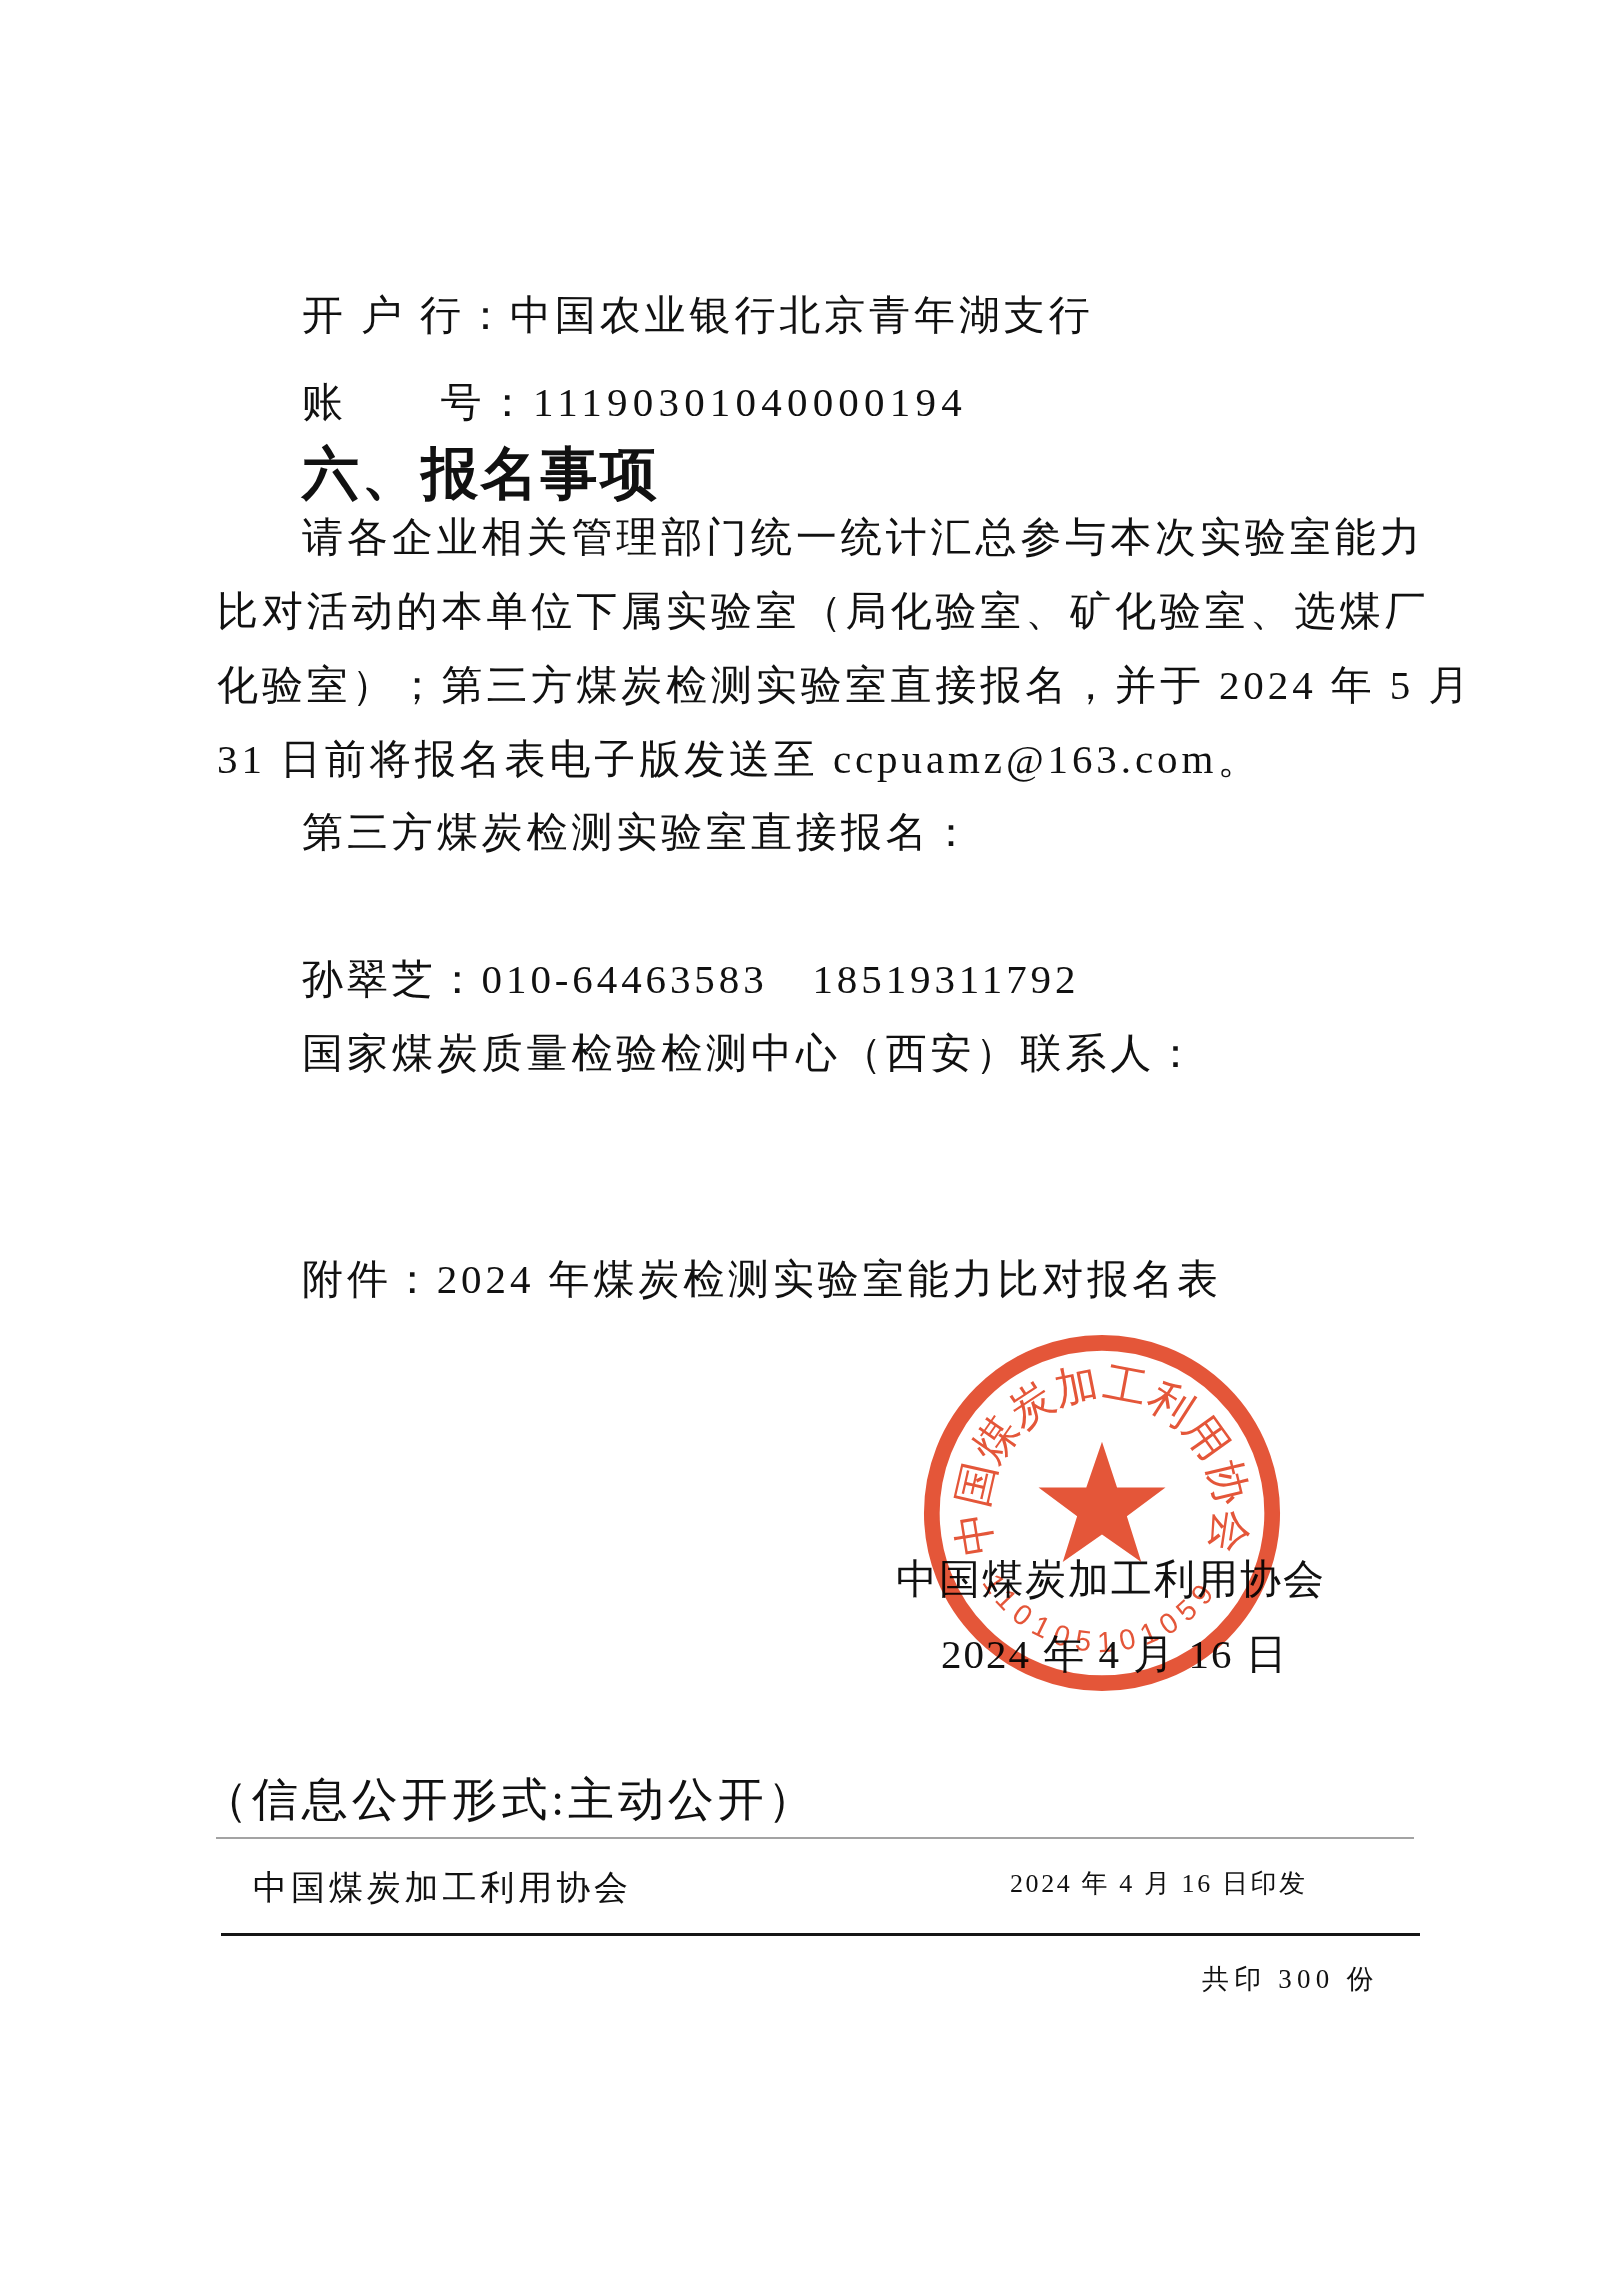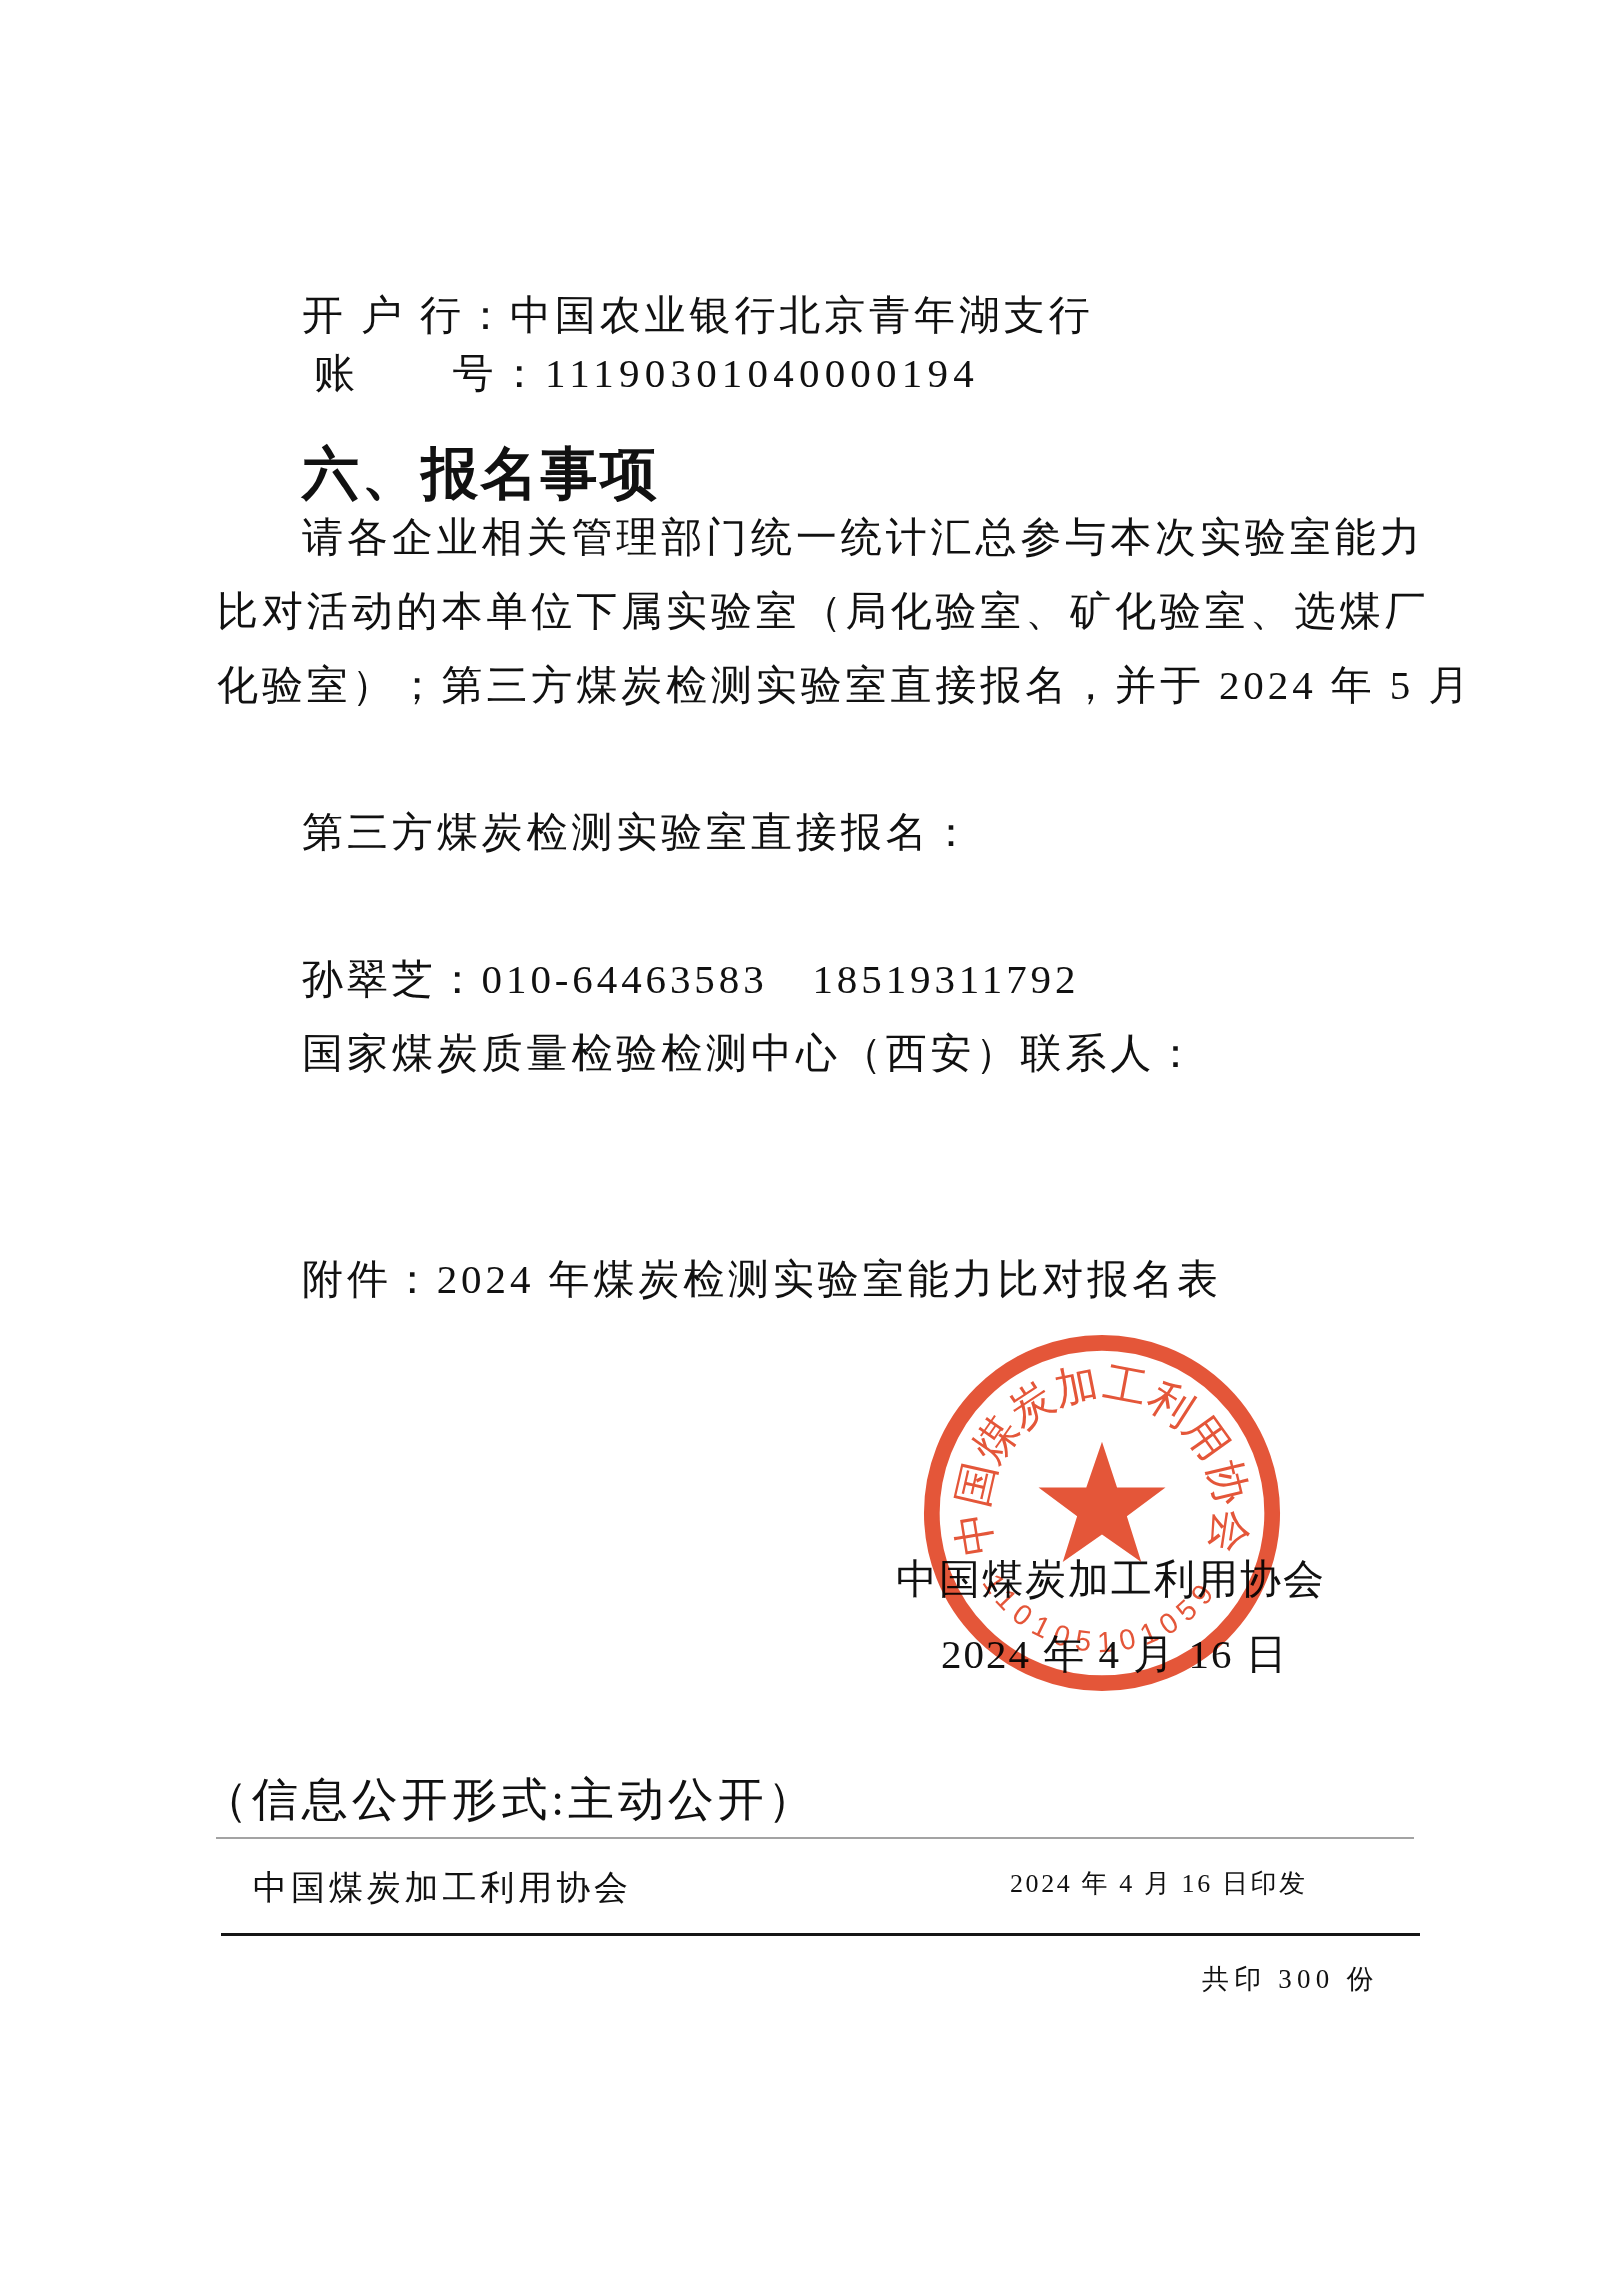--- a/index.html
+++ b/index.html
@@ -41,27 +41,28 @@
   }
   .seal .arc{font-size:66px;letter-spacing:1px;}
   .seal .code{font-size:44px;letter-spacing:12px;font-family:"Liberation Sans","DejaVu Sans",sans-serif;}
 </style>
 </head>
 <body>
 
 <div class="page">
 
   <div class="ln" style="left:302px;top:293px;">开 户 行：中国农业银行北京青年湖支行</div>
-  <div class="ln" style="left:302px;top:351px;letter-spacing:5.2px;margin-left:12px;">账　　号：11190301040000194</div>
+  <div class="ln" style="left:302px;top:380px;letter-spacing:5.2px;">账　　号：11190301040000194</div>
 
   <div class="ln heading" style="left:302px;top:442px;">六、报名事项</div>
 
   <div class="ln just" style="left:302px;top:515px;width:1110px;">请各企业相关管理部门统一统计汇总参与本次实验室能力</div>
   <div class="ln just" style="left:217px;top:589px;width:1196px;">比对活动的本单位下属实验室（局化验室、矿化验室、选煤厂</div>
   <div class="ln just" style="left:217px;top:663px;width:1196px;">化验室）；第三方煤炭检测实验室直接报名，并于 2024 年 5 月</div>
+  <div class="ln" style="left:217px;top:737px;">31 日前将报名表电子版发送至 ccpuamz@163.com。</div>
 
   <div class="ln" style="left:302px;top:810px;">第三方煤炭检测实验室直接报名：</div>
   <div class="ln" style="left:302px;top:957px;">孙翠芝：010-64463583　18519311792</div>
   <div class="ln" style="left:302px;top:1031px;">国家煤炭质量检验检测中心（西安）联系人：</div>
 
   <div class="ln" style="left:302px;top:1257px;">附件：2024 年煤炭检测实验室能力比对报名表</div>
 
   <div class="ln" style="left:896px;top:1557px;letter-spacing:2px;">中国煤炭加工利用协会</div>
   <div class="ln" style="left:941px;top:1632px;font-size:41px;letter-spacing:2px;">2024 年 4 月 16 日</div>
 

